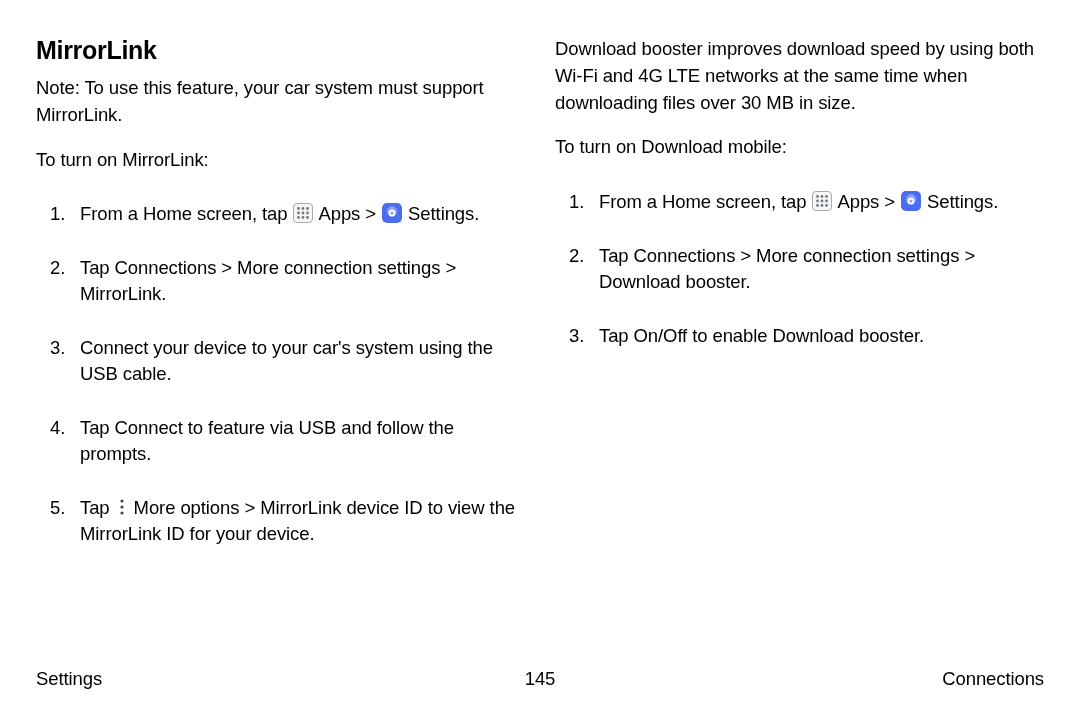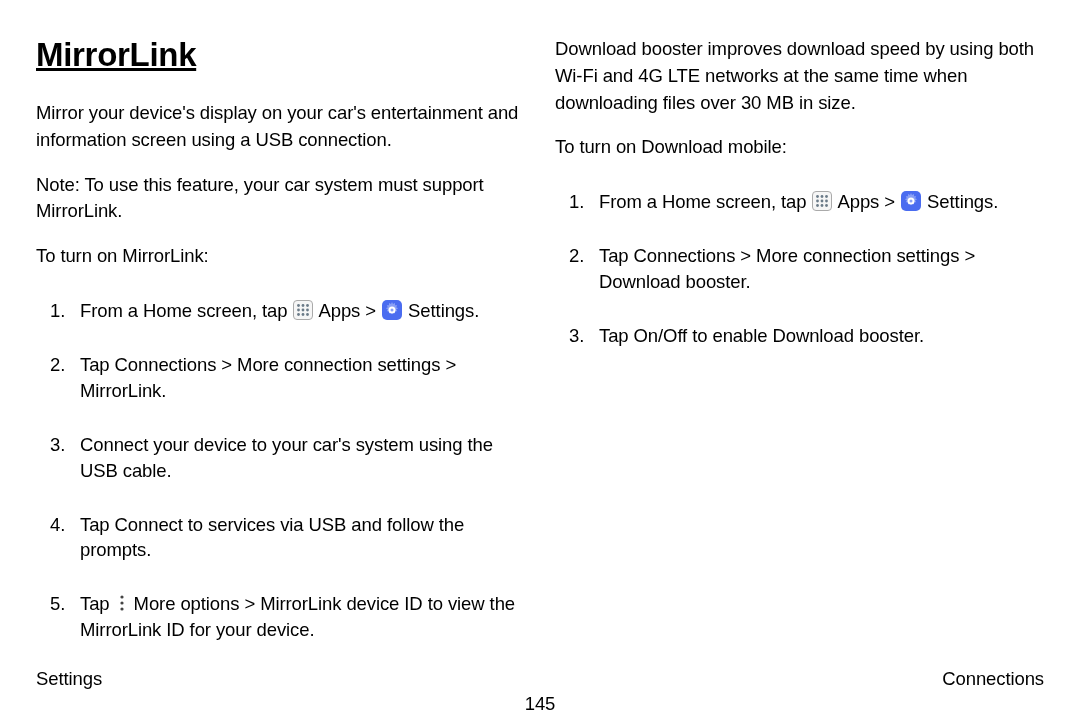--- a/index.html
+++ b/index.html
@@ -14,25 +14,24 @@
   }
   .columns {
     display: flex;
     gap: 30px;
   }
   .col {
     flex: 1;
     min-width: 0;
   }
   h2 {
-    font-size: 33px;
+    font-size: 25px;
     font-weight: 700;
-    margin-bottom: 26px;
+    margin-bottom: 10px;
     letter-spacing: -0.3px;
-    text-decoration: underline;
   }
   p {
     font-size: 18.5px;
     line-height: 1.45;
     margin-bottom: 18px;
     letter-spacing: -0.1px;
   }
   p.tight { margin-bottom: 22px; }
   ol {
     list-style: none;
@@ -87,30 +86,29 @@
   .footer {
     position: absolute;
     bottom: 30px;
     left: 36px;
     right: 36px;
     font-size: 18.5px;
     letter-spacing: -0.1px;
     display: flex;
     justify-content: space-between;
   }
-  .footer .center { position: absolute; left: 50%; transform: translateX(-50%); margin-top: 25px; }
+  .footer .center { position: absolute; left: 50%; transform: translateX(-50%); }
 </style>
 </head>
 <body>
 
 <div class="columns">
 
   <div class="col">
     <h2>MirrorLink</h2>
-    <p>Mirror your device's display on your car's entertainment and information screen using a USB connection.</p>
     <p>
       <b>Note</b><span>: To use this feature, your car system must support MirrorLink.</span>
     </p>
     <p class="tight">To turn on MirrorLink:</p>
     <ol>
       <li>
         <span>From a Home screen, tap </span><span class="icon icon-apps"><svg width="14" height="14" viewBox="0 0 14 14">
               <g fill="#6b7b88">
                 <circle cx="2.5" cy="2.5" r="1.4"></circle>
                 <circle cx="7" cy="2.5" r="1.4"></circle>
@@ -127,21 +125,21 @@
                 <path d="M8 4.5a3.5 3.5 0 100 7 3.5 3.5 0 000-7zm0 5a1.5 1.5 0 110-3 1.5 1.5 0 010 3z"></path>
                 <path d="M8 0l1 2 2-1 0 2.2 2.2 0-1 2 2 1-2 1 1 2-2.2 0 0 2.2-2-1-1 2-1-2-2 1 0-2.2-2.2 0 1-2-2-1 2-1-1-2 2.2 0 0-2.2 2 1z" opacity="0.35"></path>
               </g>
             </svg></span><b> Settings</b><span>.</span>
       </li>
       <li>
         <span>Tap </span><b>Connections &gt; More connection settings &gt; MirrorLink</b><span>.</span>
       </li>
       <li>Connect your device to your car's system using the USB cable.</li>
       <li>
-        <span>Tap </span><b>Connect to services via USB</b><span> and follow the prompts.</span>
+        <span>Tap </span><b>Connect to feature via USB</b><span> and follow the prompts.</span>
       </li>
       <li>
         <span>Tap </span><span class="icon-more"><svg width="8" height="18" viewBox="0 0 8 18">
               <g fill="#444">
                 <circle cx="4" cy="3" r="1.6"></circle>
                 <circle cx="4" cy="9" r="1.6"></circle>
                 <circle cx="4" cy="15" r="1.6"></circle>
               </g>
             </svg></span><b> More options &gt; MirrorLink device ID</b><span> to view the MirrorLink ID for your device.</span>
       </li>

